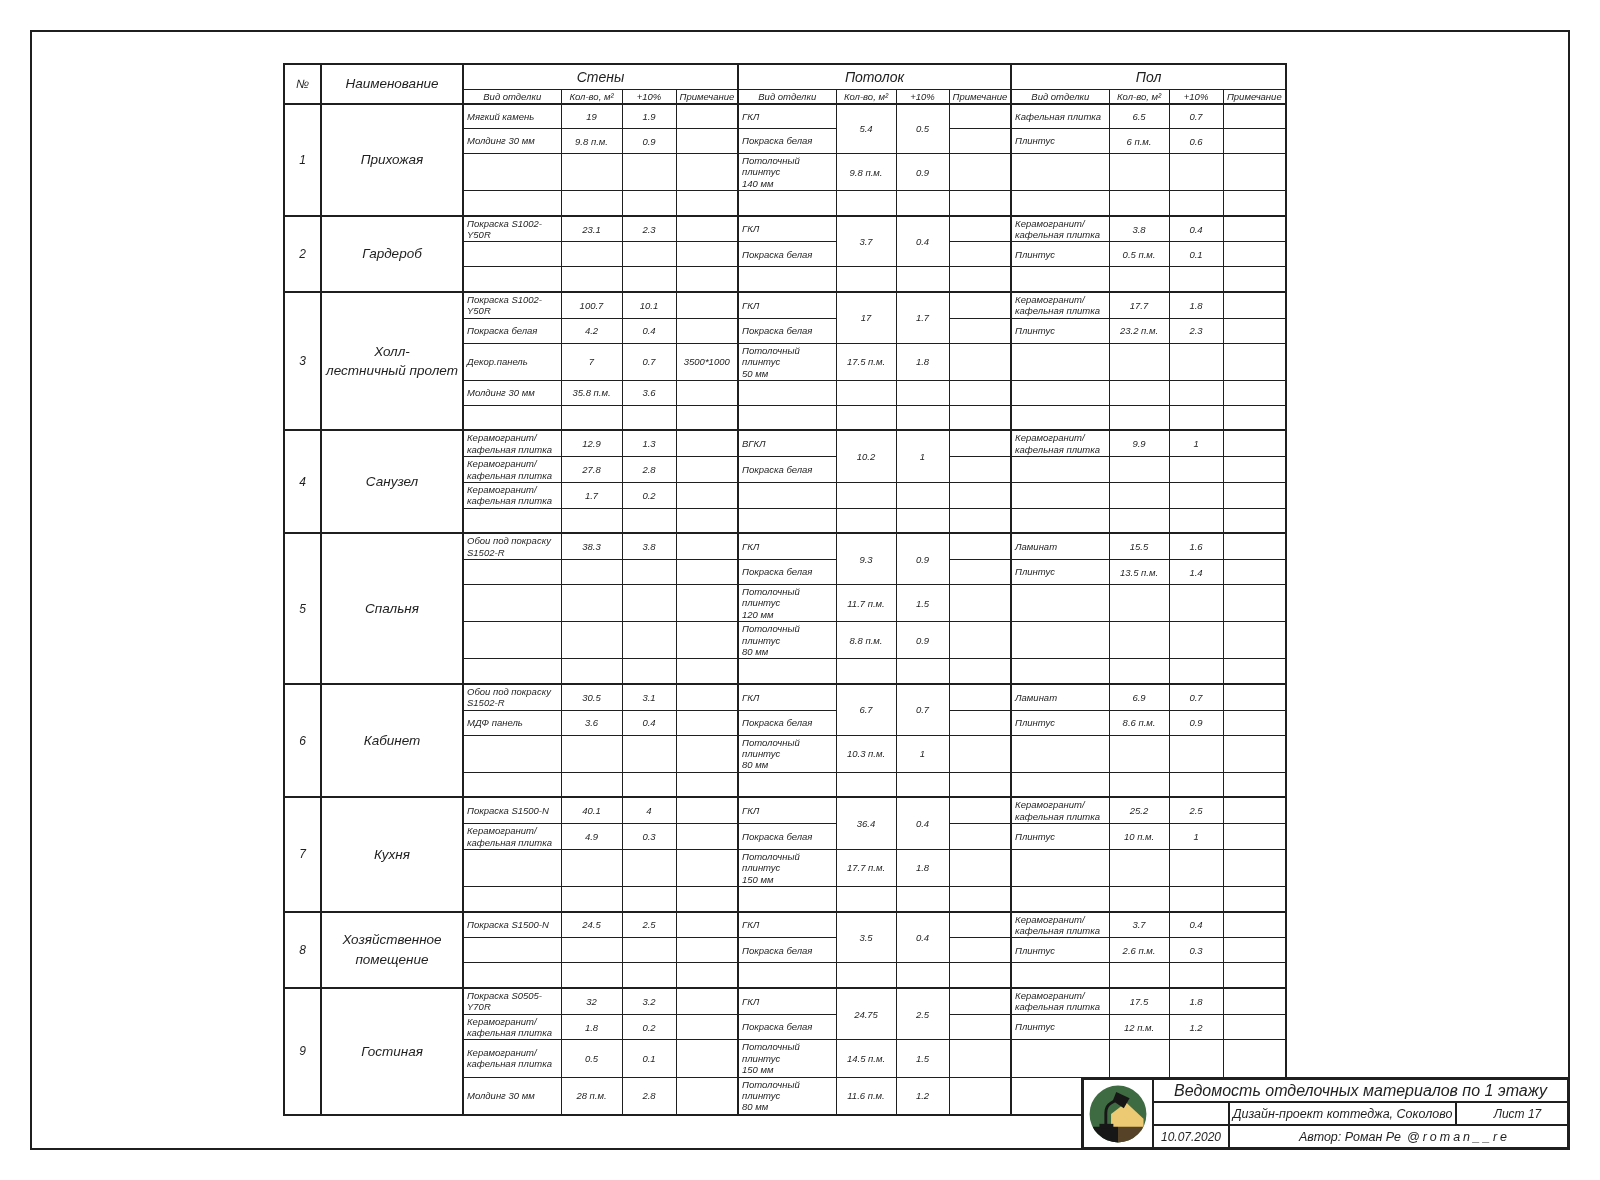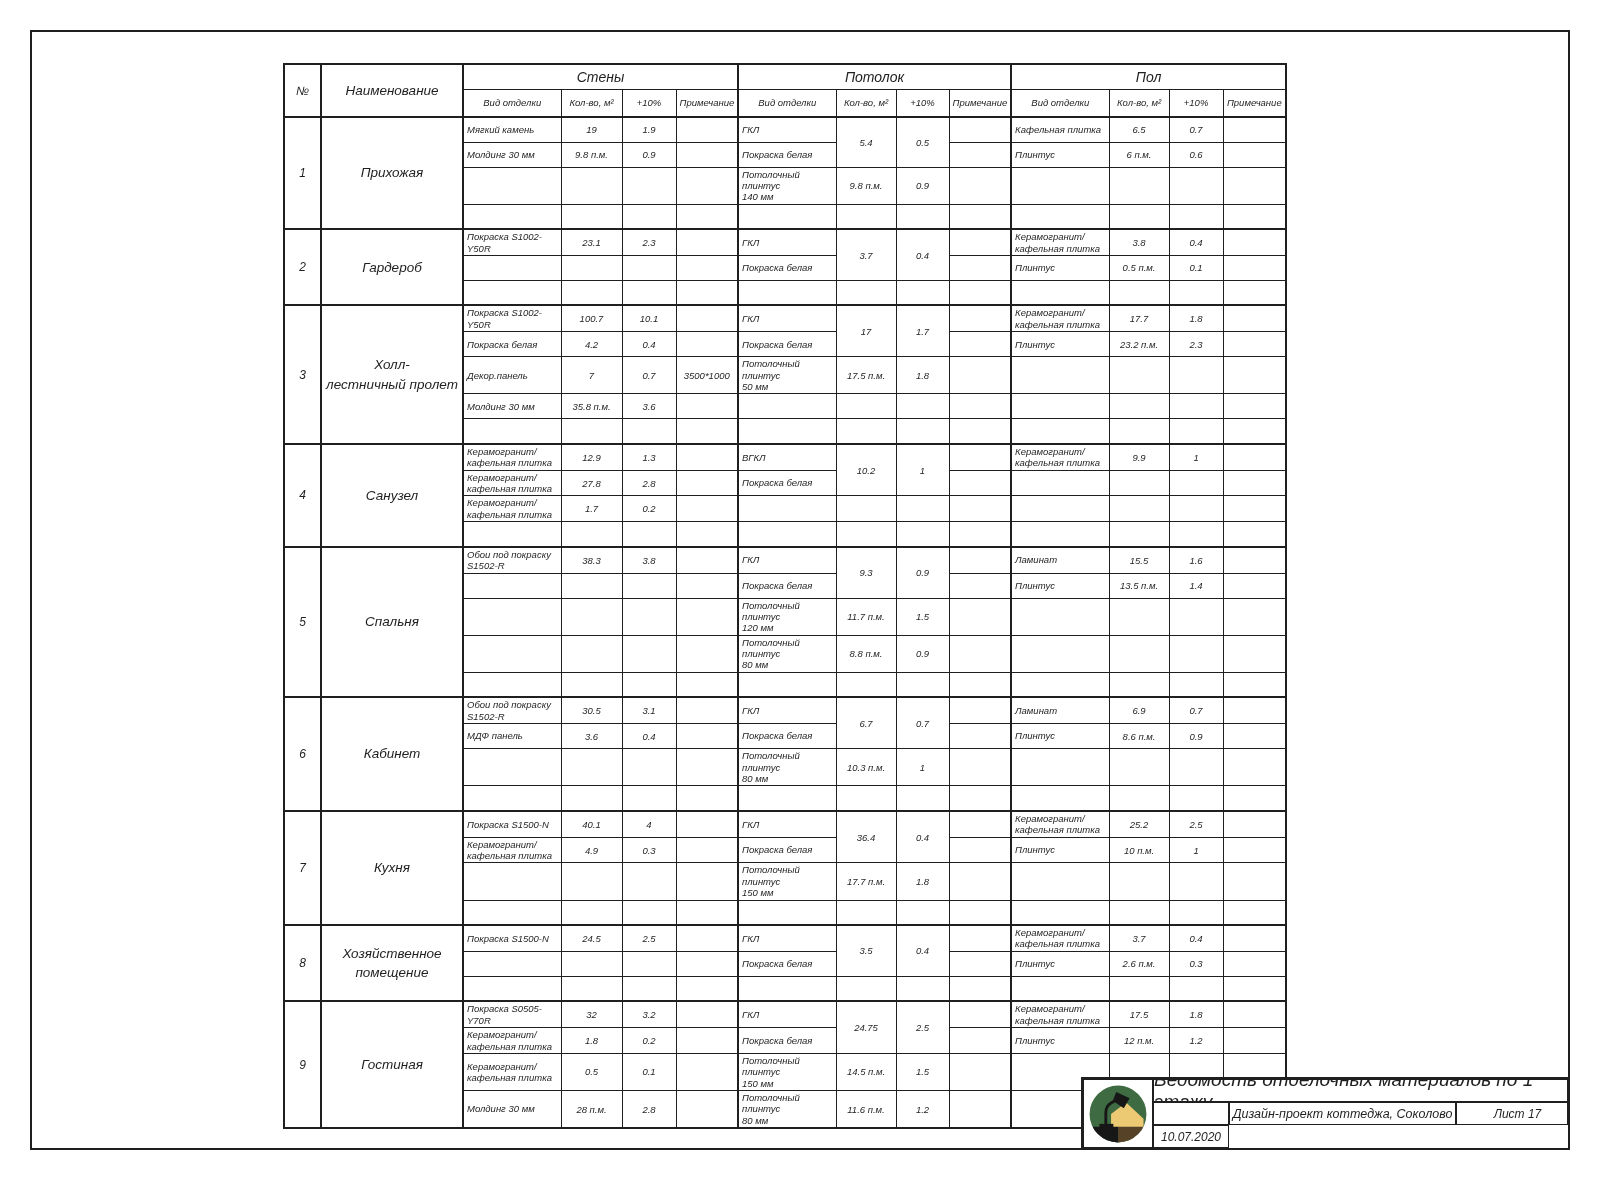--- a/index.html
+++ b/index.html
@@ -27,21 +27,21 @@
     font-style: italic;
   }
   table.main td, table.main th {
     border: 1px solid var(--ink);
     padding: 1px 3px;
     font-weight: normal;
     vertical-align: middle;
     overflow: hidden;
   }
   thead tr.gr { height: 25px; }
-  thead tr.sub { height: 28px; }
+  thead tr.sub { height: 14px; }
   thead th.h-corner { font-size: 12px; }
   thead th.h-name { font-size: 13.5px; }
   thead th.h-group { font-size: 14px; }
   thead th.c-subhead { font-size: 9.5px; }
   thead tr.sub th { border-bottom: 2px solid var(--ink); }
   tbody tr { height: 25px; }
   tbody tr.block-top > td { border-top: 2px solid var(--ink); }
   td.c-num {
     text-align: center; vertical-align: top;
     font-size: 12px; padding-top: 7px;
@@ -67,21 +67,21 @@
     border: 2px solid var(--ink);
     background: #fff;
     font-style: italic;
   }
   .title-block > div {
     border: 1px solid var(--ink);
     display: flex; align-items: center; justify-content: center;
     overflow: hidden;
   }
   .tb-logo { grid-row: 1 / 4; grid-column: 1 / 2; }
-  .tb-title { grid-column: 2 / 5; font-size: 19px; }
+  .tb-title { grid-column: 2 / 5; font-size: 16px; }
   .tb-empty { grid-row: 2; grid-column: 2; }
   .tb-project { grid-row: 2; grid-column: 3; font-size: 12.5px; }
   .tb-sheet { grid-row: 2; grid-column: 4; font-size: 12px; padding-left: 11px; }
   .tb-date { grid-row: 3; grid-column: 2; font-size: 12px; }
   .tb-author {
     grid-row: 3; grid-column: 3 / 5;
     justify-content: flex-start; padding-left: 12px; font-size: 12.5px;
   }
   .tb-author .handle { letter-spacing: 3px; margin-left: 6px; }
 </style>
@@ -679,15 +679,19 @@
           <polygon points="47,12 70,23 60,40 41,27" fill="#171717"></polygon>
           <rect x="18" y="67" width="24" height="8" fill="#171717"></rect>
         </g>
       </svg>
     </div>
     <div class="tb-title">Ведомость отделочных материалов по 1 этажу</div>
     <div class="tb-empty"></div>
     <div class="tb-project">Дизайн-проект коттеджа, Соколово</div>
     <div class="tb-sheet">Лист 17</div>
     <div class="tb-date">10.07.2020</div>
+    <div class="tb-author">
+      <span>Автор: Роман Ре</span>
+      <span class="handle">@roman__re</span>
+    </div>
   </div>
 
 </div>
 
 </body></html>

